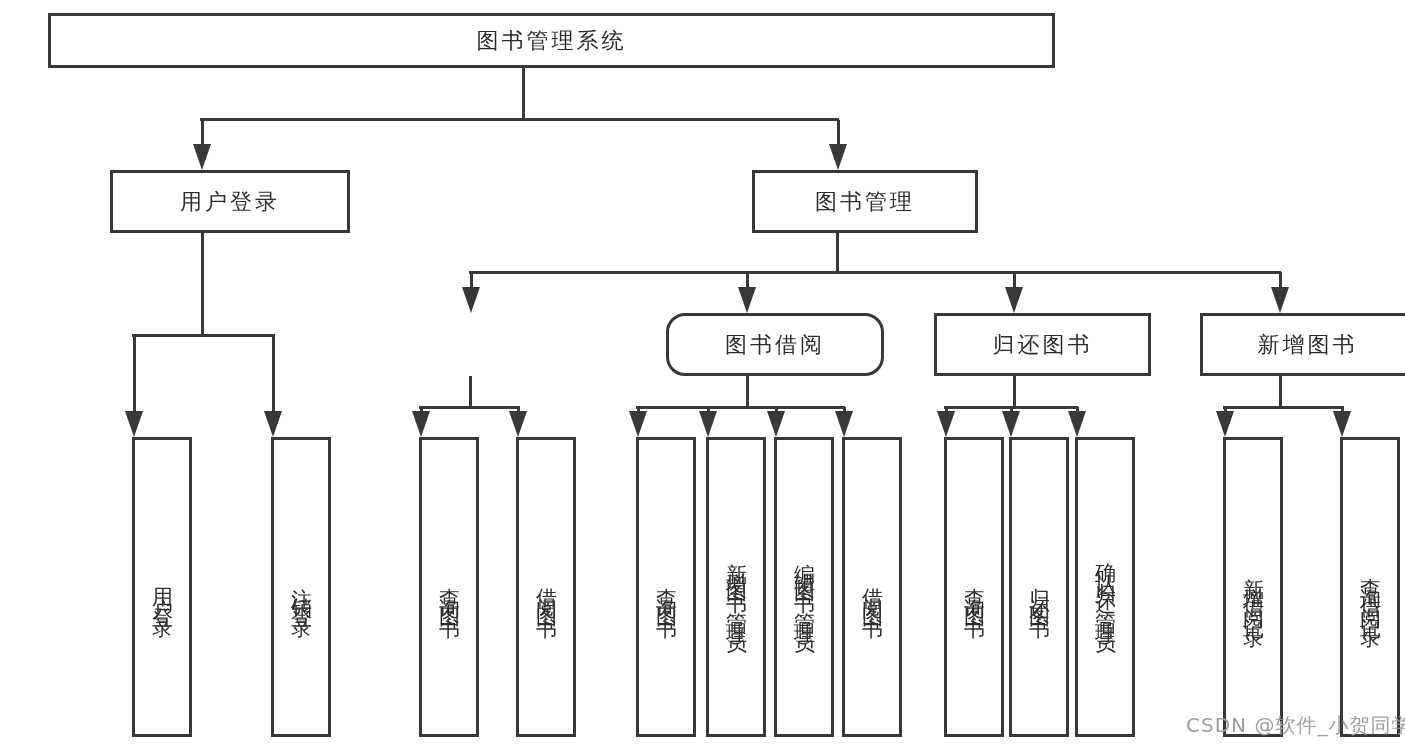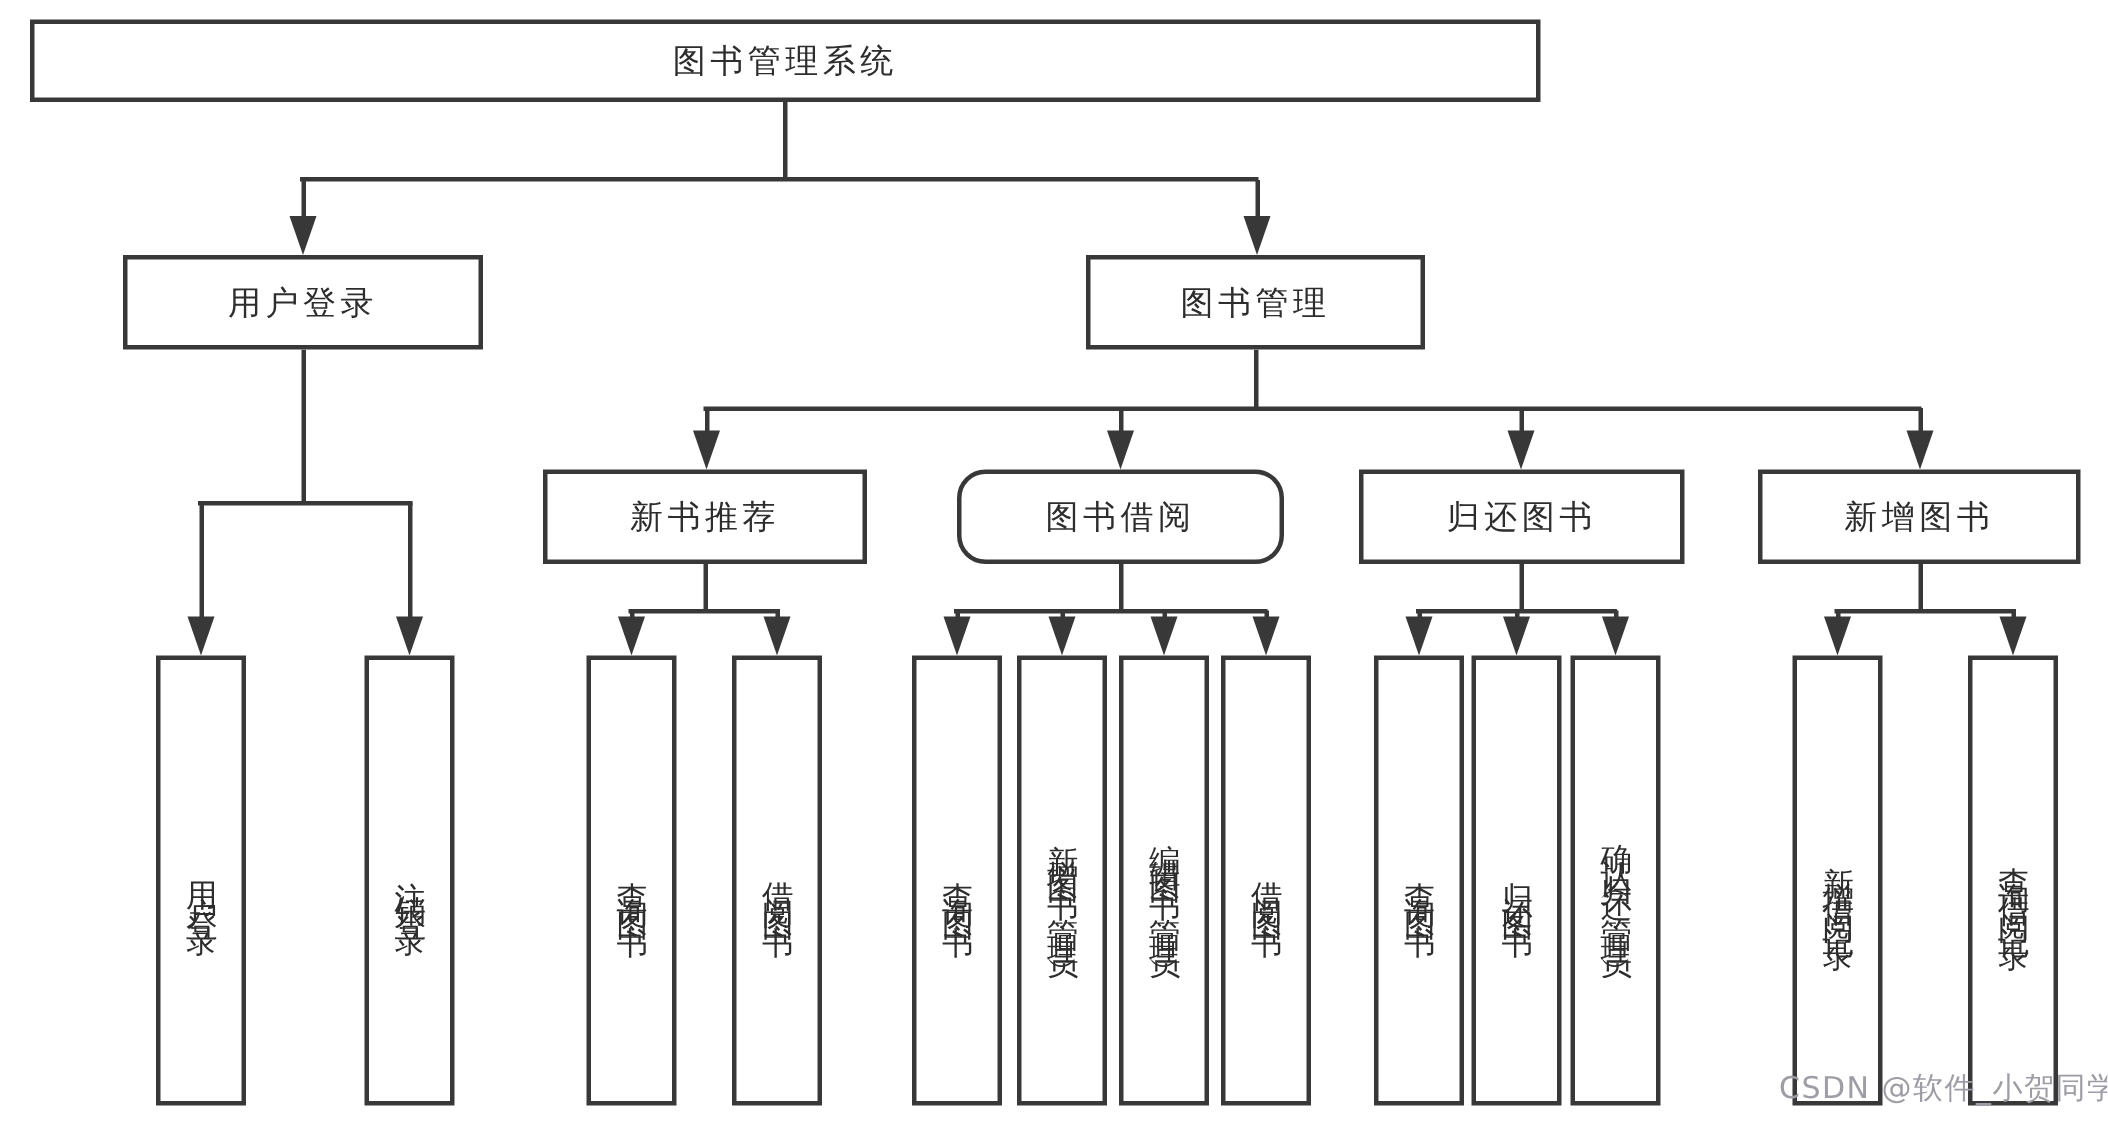--- a/index.html
+++ b/index.html
@@ -20,20 +20,21 @@
   .nbox{
     position:absolute;
     box-sizing:border-box;
     background:#fff;
     border:3px solid var(--line);
     display:flex;align-items:center;justify-content:center;
     font-size:22px;
     letter-spacing:3px;
     color:var(--text);
     z-index:2;
+    margin-left:28px;
   }
   .leaf{
     writing-mode:vertical-rl;
     text-orientation:mixed;
     font-size:21px;
     letter-spacing:10px;
     line-height:1;
     padding-top:8px;
   }
   .vl{position:absolute;width:3px;background:var(--line);z-index:1;}
@@ -82,21 +83,20 @@
   <div class="hl" style="left:469px;top:271px;width:812px;"></div>
   <div class="vl" style="left:469.5px;top:272px;height:19px;"></div>
   <div class="arrow" style="left:462px;top:287px;"></div>
   <div class="vl" style="left:745.5px;top:272px;height:19px;"></div>
   <div class="arrow" style="left:738px;top:287px;"></div>
   <div class="vl" style="left:1012.5px;top:272px;height:19px;"></div>
   <div class="arrow" style="left:1005px;top:287px;"></div>
   <div class="vl" style="left:1278.5px;top:272px;height:19px;"></div>
   <div class="arrow" style="left:1271px;top:287px;"></div>
 
-  <div class="nbox" style="left:362px;top:313px;width:216px;height:63px;">新书推荐</div>
   <div class="nbox" style="left:638px;top:313px;width:218px;height:63px;border-radius:19px;">图书借阅</div>
   <div class="nbox" style="left:906px;top:313px;width:217px;height:63px;">归还图书</div>
   <div class="nbox" style="left:1172px;top:313px;width:215px;height:63px;">新增图书</div>
 
   <div class="vl" style="left:468.5px;top:376px;height:32px;"></div>
   <div class="hl" style="left:419px;top:406px;width:101px;"></div>
   <div class="vl" style="left:419.5px;top:407px;height:8px;"></div>
   <div class="arrow" style="left:412px;top:411px;"></div>
   <div class="vl" style="left:516.5px;top:407px;height:8px;"></div>
   <div class="arrow" style="left:509px;top:411px;"></div>

